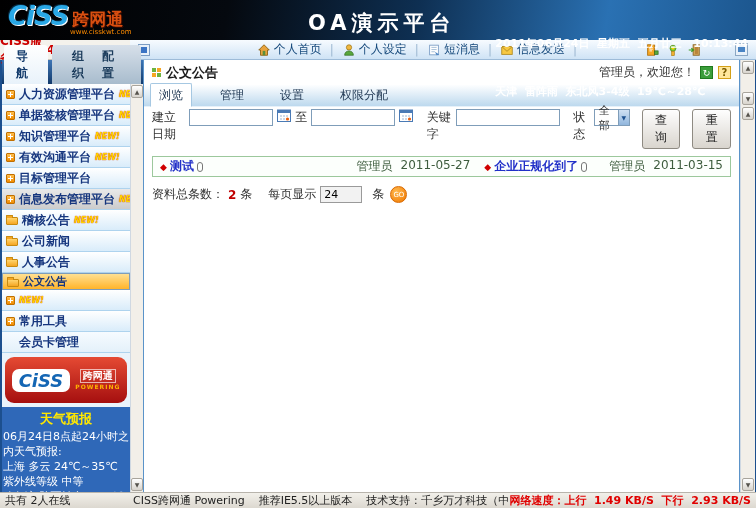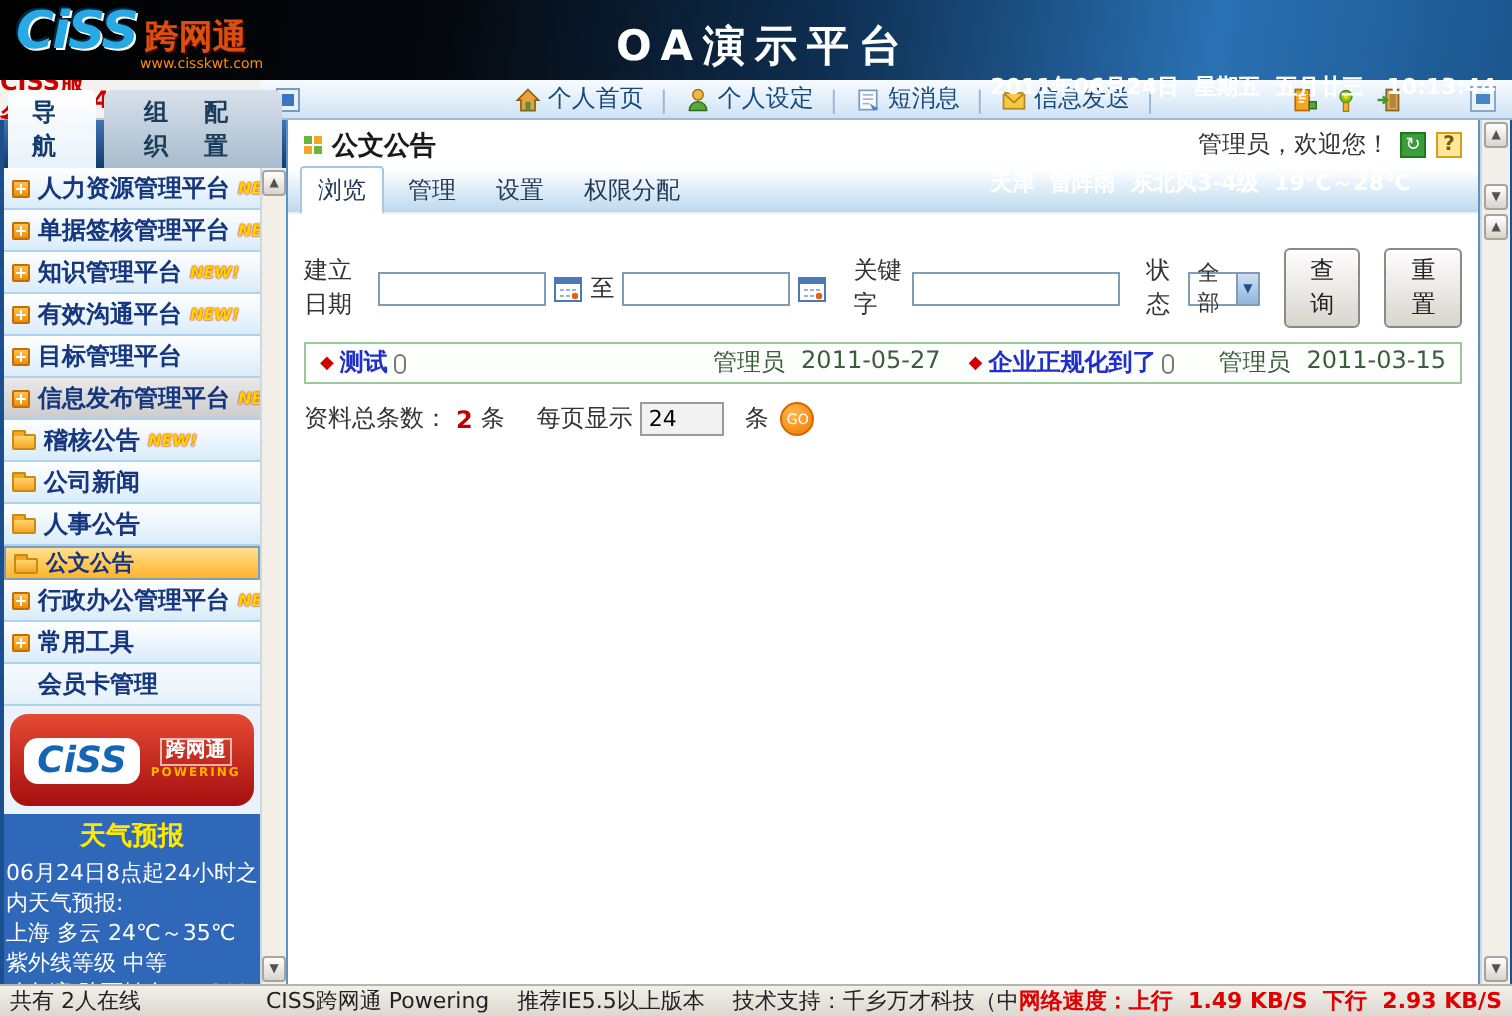--- a/index.html
+++ b/index.html
@@ -94,26 +94,26 @@
   .grid-icon i:nth-child(1){background:#6db33f;} .grid-icon i:nth-child(2){background:#f5a623;}
   .grid-icon i:nth-child(3){background:#f5a623;} .grid-icon i:nth-child(4){background:#6db33f;}
   .c-title { font-weight:bold; color:#1a1a1a; font-size:13px; }
   .c-welcome { margin-left:auto; color:#333; }
   .mini-refresh { width:13px; height:13px; background:#3a9d3a; color:#fff; font-size:9px; line-height:13px;
     text-align:center; border:1px solid #1f7a1f; cursor:pointer; }
   .mini-help { width:13px; height:13px; background:#ffe79c; color:#7a5b00; font-size:10px; font-weight:bold;
     line-height:12px; text-align:center; border:1px solid #d4a017; cursor:pointer; }
 
   .c-tabs { height:22px; background:linear-gradient(#fdfeff,#bdd9ee); display:flex; align-items:flex-end;
-    padding:0 6px; gap:4px; border-bottom:1px solid #e6f1fa; }
+    padding:0 6px; gap:20px; border-bottom:1px solid #e6f1fa; }
   .ctab { padding:3px 8px 2px; color:#223a55; cursor:pointer; font-size:12px; }
   .ctab.active { background:#fff; border:1px solid #a6c8e2; border-bottom:1px solid #fff;
     border-radius:2px 2px 0 0; margin-bottom:-1px; }
 
-  .search-row { display:flex; align-items:center; gap:4px; padding:17px 8px 6px; color:#333; }
+  .search-row { display:flex; gap:4px; padding:2px 8px 6px; color:#333; }
   .inp { height:17px; border:1px solid #7f9db9; width:84px; font-size:11px; padding:0 2px;
     font-family:inherit; background:#fff; }
   .inp.kw { width:104px; }
   .cal-icon { width:14px; height:13px; display:inline-block; cursor:pointer; flex-shrink:0; }
   .sel { display:flex; align-items:center; border:1px solid #7f9db9; height:17px; background:#fff;
     font-size:11px; padding-left:4px; gap:4px; cursor:pointer; }
   .sel-btn { width:15px; height:15px; background:linear-gradient(#cfe0f2,#91b6dd); border-left:1px solid #7f9db9;
     color:#1c4f8e; font-size:6px; display:flex; align-items:center; justify-content:center; }
   .btn { margin-left:8px; padding:2px 10px; font-size:12px; color:#222; font-family:inherit;
     background:linear-gradient(#fefefe,#d9d5ce); border:1px solid #8e8a82; border-radius:3px; cursor:pointer; }
@@ -298,21 +298,20 @@
           <div class="s-item">
             <span class="ic-folder"></span>
             <span class="s-label">人事公告</span>
           </div>
           <div class="s-item sel">
             <span class="ic-folder"></span>
             <span class="s-label">公文公告</span>
           </div>
           <div class="s-item">
             <span class="ic-plus"></span>
-            <span class="s-label">行政办公管理平台</span>
             <span class="badge">NEW!</span>
           </div>
           <div class="s-item">
             <span class="ic-plus"></span>
             <span class="s-label">常用工具</span>
           </div>
           <div class="s-item sub">
             <span class="s-label">会员卡管理</span>
           </div>
         </div>

